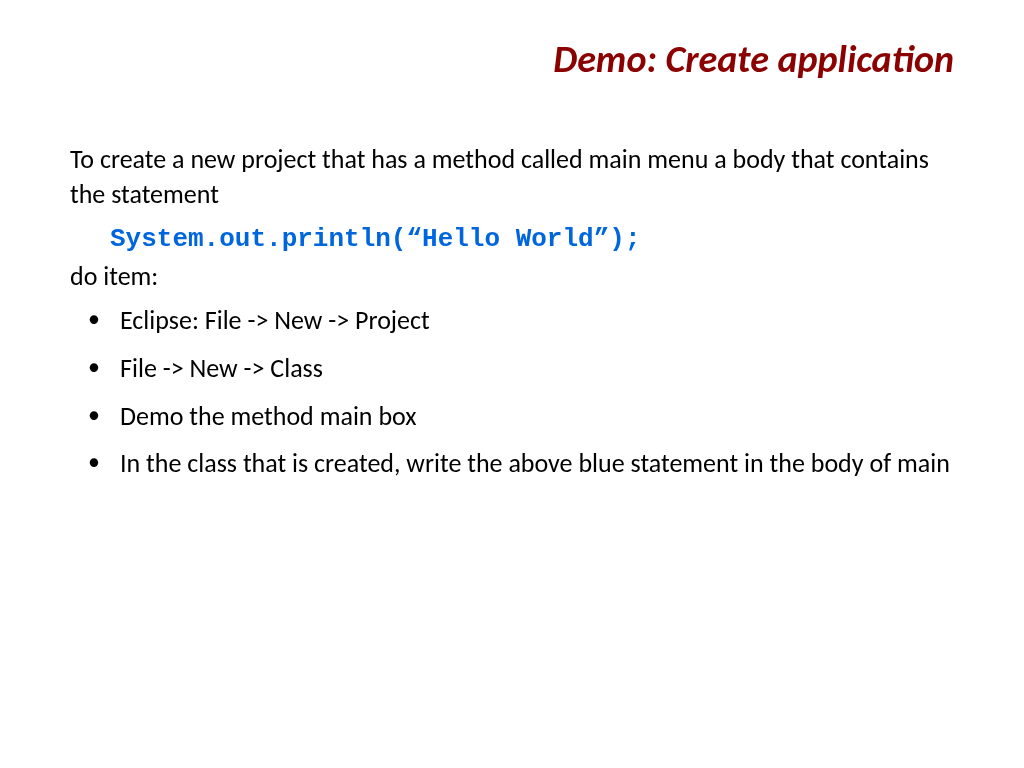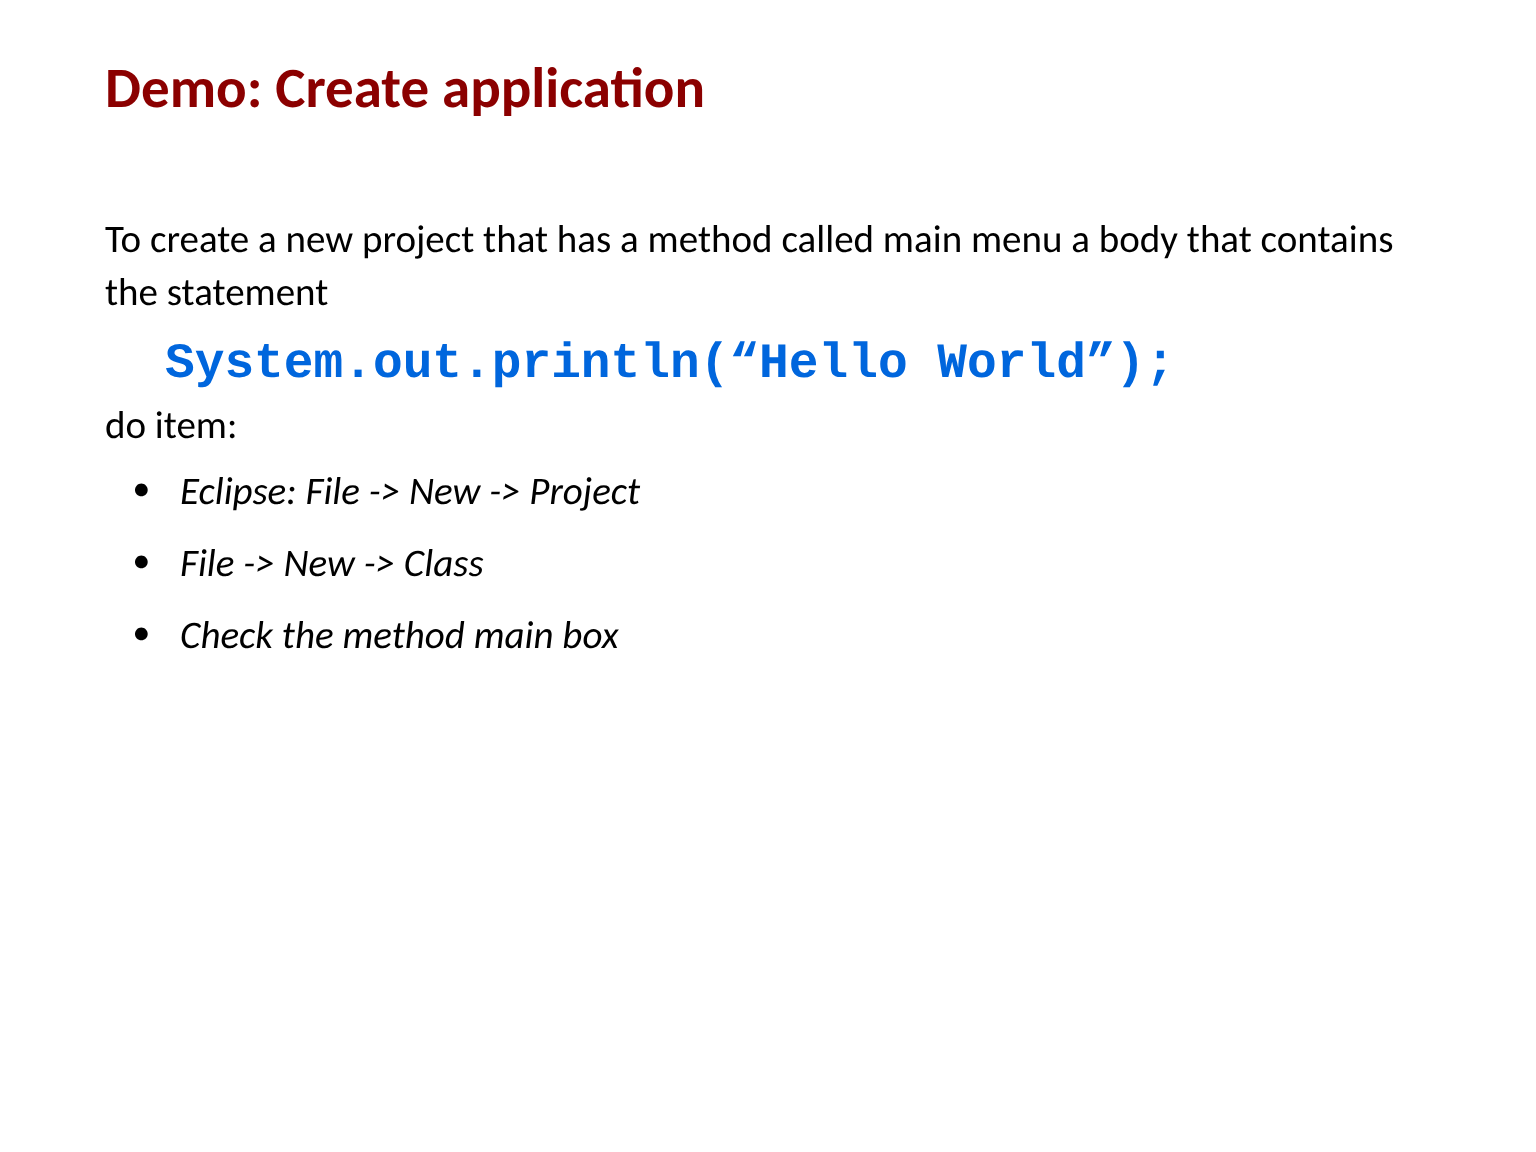--- a/index.html
+++ b/index.html
@@ -9,49 +9,49 @@
     }
     body {
       width: 1024px;
       height: 768px;
       background: #ffffff;
       font-family: Calibri, 'Segoe UI', Arial, sans-serif;
       padding: 30px 70px;
       color: #000000;
     }
     .title {
-      text-align: left;
+      text-align: right;
       font-size: 38px;
       font-weight: bold;
       color: #8B0000;
       margin-bottom: 60px;
       margin-top: 6px;
+      font-style: italic;
     }
     .intro {
       font-size: 26px;
       line-height: 1.35;
       margin-bottom: 4px;
     }
     .code-line {
       font-family: 'Courier New', Courier, monospace;
       font-weight: bold;
       color: #0066DD;
-      font-size: 33px;
+      font-size: 26px;
       padding-left: 40px;
       margin-bottom: 6px;
       margin-top: 12px;
     }
     .do-this {
       font-size: 26px;
       margin-bottom: 10px;
     }
     ul {
       list-style: none;
       padding-left: 0;
-      font-style: italic;
     }
     li {
       font-size: 26px;
       line-height: 1.45;
       padding-left: 50px;
       position: relative;
       margin-bottom: 10px;
     }
     li::before {
       content: "•";
@@ -68,14 +68,15 @@
 
 <p class="intro">To create a new project that has a method called main menu a body that contains the statement</p>
 
 <div class="code-line">System.out.println(“Hello World”);</div>
 
 <p class="do-this">do item:</p>
 
 <ul>
   <li>Eclipse: File -&gt; New -&gt; Project</li>
   <li>File -&gt; New -&gt; Class</li>
-  <li>Check the method main box</li>
+  <li>Demo the method main box</li>
+  <li>In the class that is created, write the above blue statement in the body of main</li>
 </ul>
 
 </body></html>

